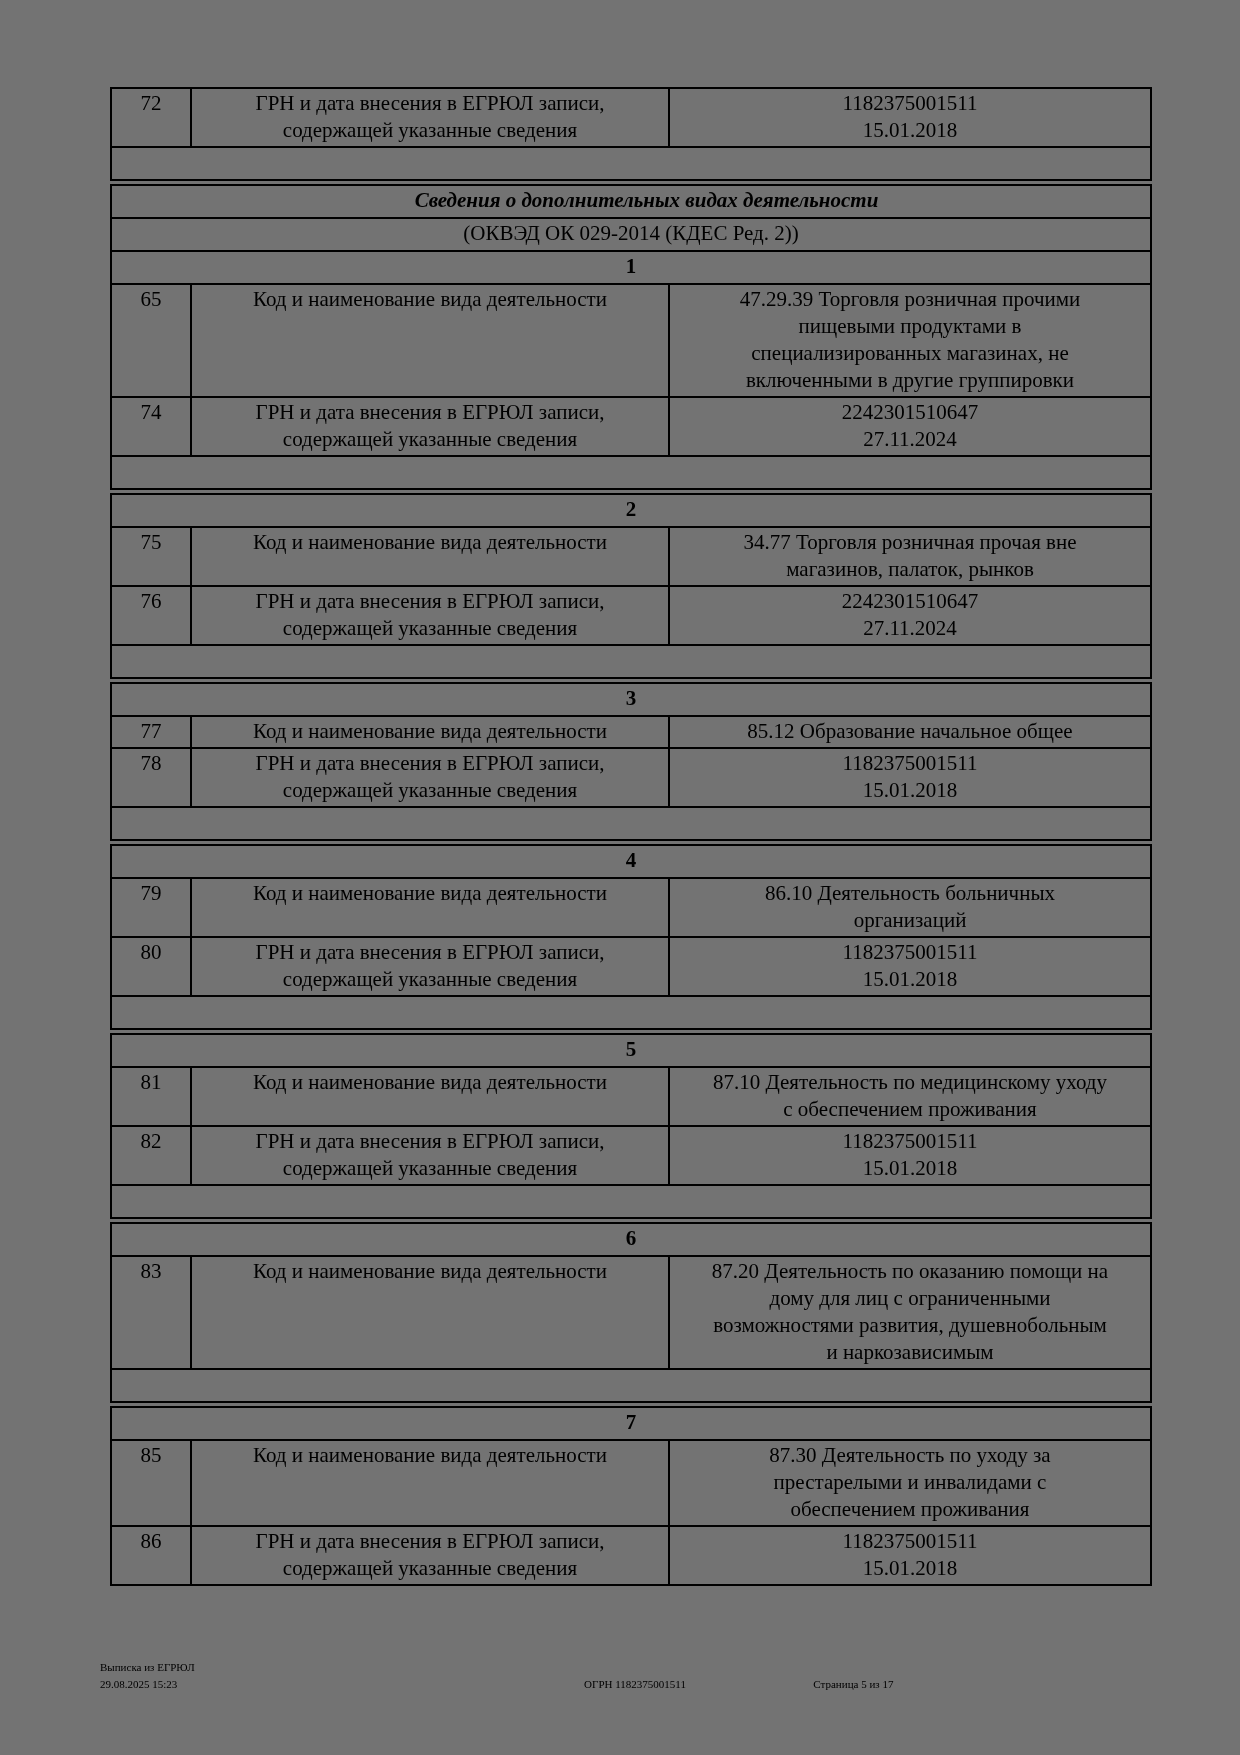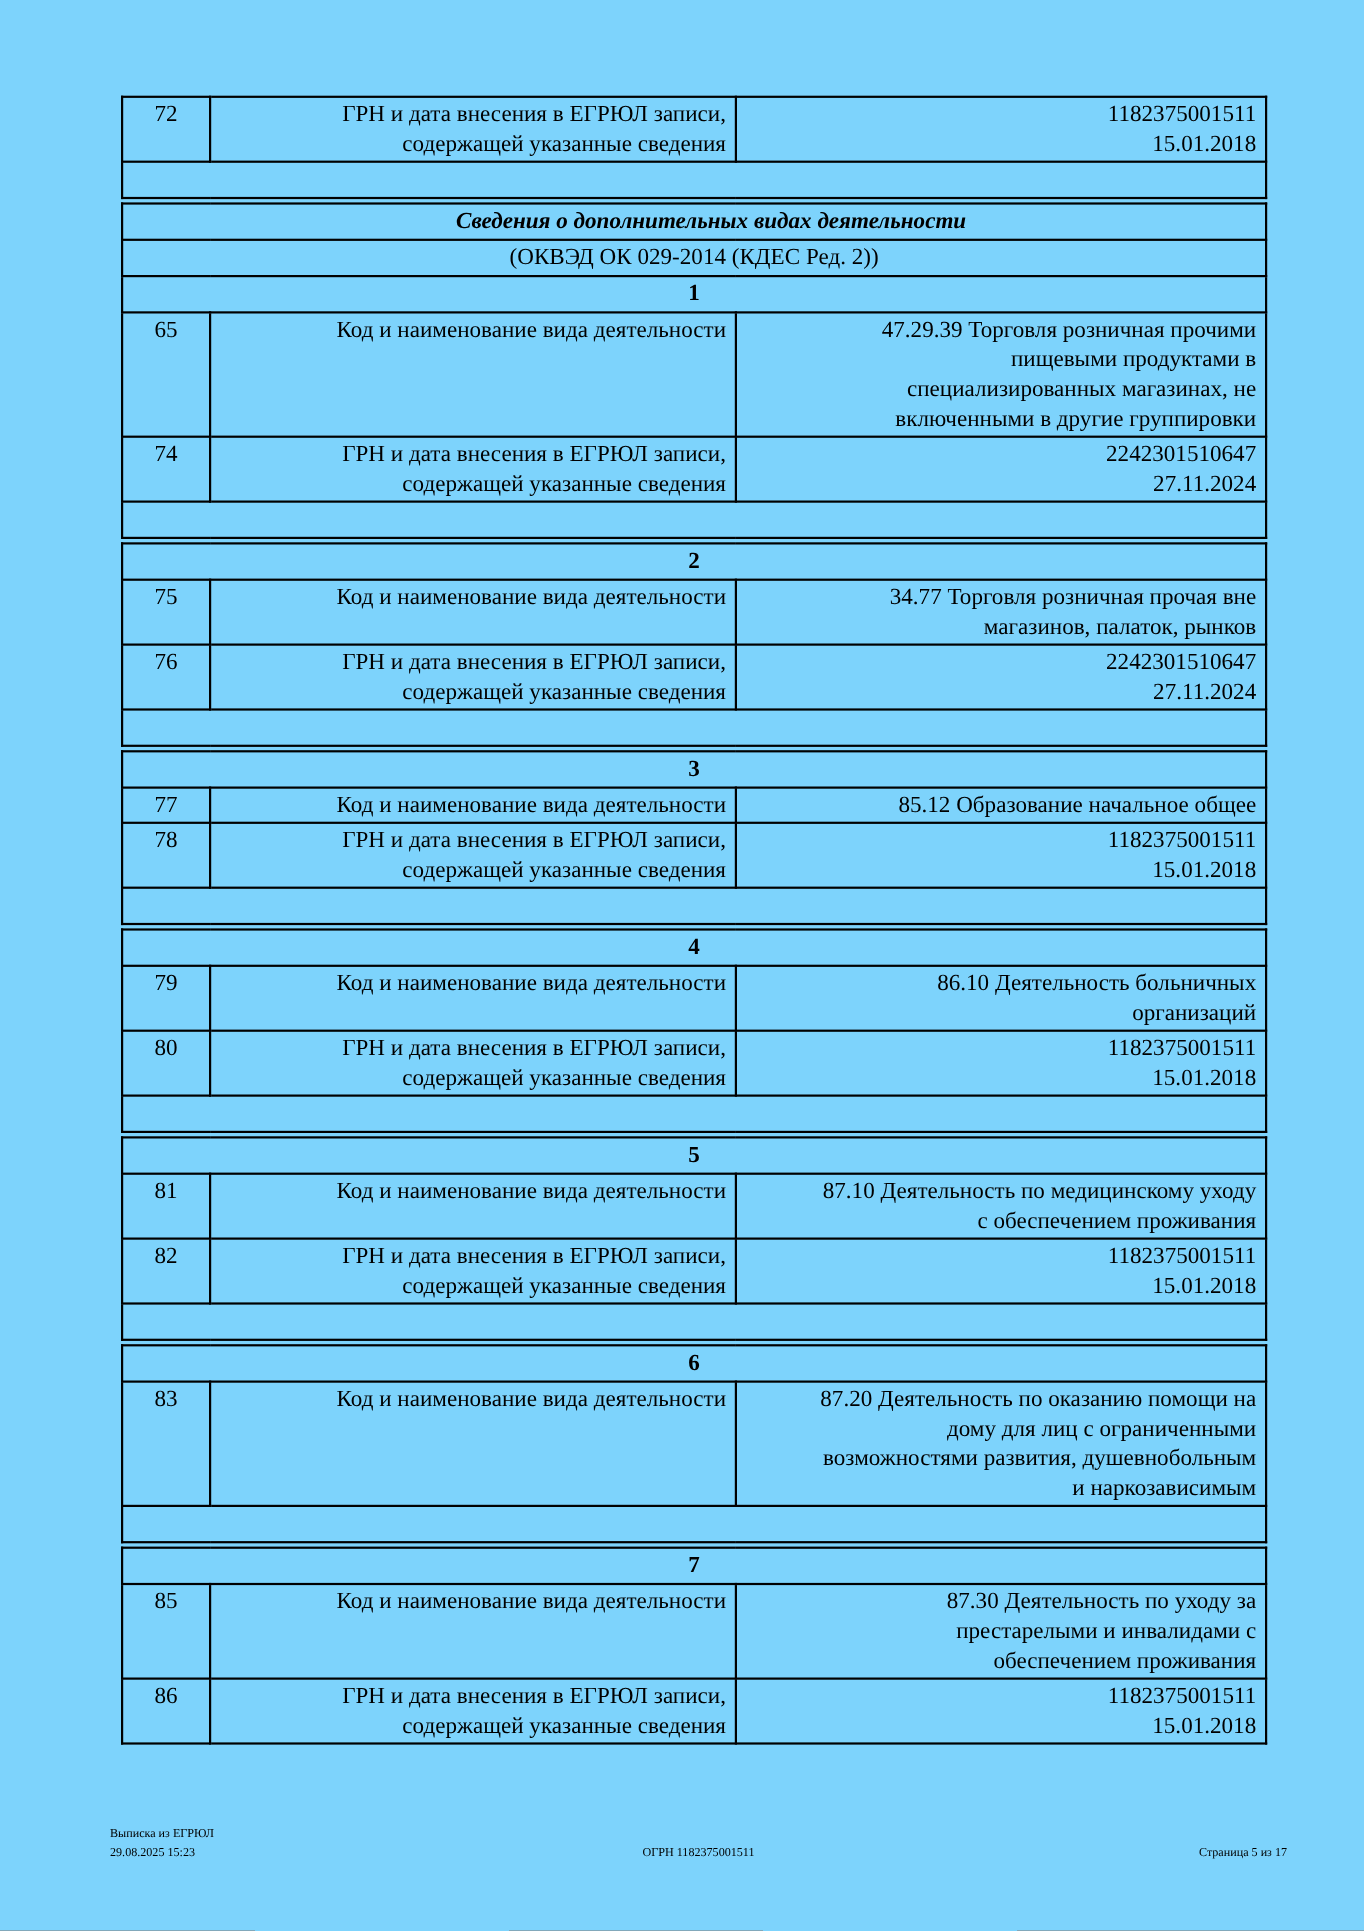--- a/index.html
+++ b/index.html
@@ -1,19 +1,19 @@
 <!DOCTYPE html>
 <html><head>
 <meta charset="utf-8">
 <style>
   html,body{margin:0;padding:0;background:#888;}
   .page{
     position:relative;
     width:1240px;height:1755px;
-    background:#7dd3fc;
+    background:#737373;
     font-family:"Liberation Serif","DejaVu Serif",serif;
     color:#000;
     overflow:hidden;
   }
   .doc{
     position:absolute;
     left:110px;top:87px;
     width:1042px;
   }
   table.blk{
@@ -24,21 +24,21 @@
   }
   table.blk td{
     border:2px solid #000;
     font-size:21px;
     line-height:27px;
     padding:1px 8px 2px 8px;
     vertical-align:top;
     overflow:hidden;
   }
   td.c1{text-align:center;padding-left:2px;padding-right:2px;}
-  td.c2,td.c3{text-align:right;white-space:pre-line;}
+  td.c2,td.c3{text-align:center;white-space:pre-line;}
   tr.ttl td{
     text-align:center;
     font-weight:bold;
     font-style:italic;
     height:28px;
     padding-left:39px;
   }
   tr.sub td{
     text-align:center;
     height:28px;
@@ -54,21 +54,21 @@
     left:100px;
     top:1659px;
     width:1070px;
     display:flex;
     align-items:flex-end;
     font-size:11px;
     line-height:17px;
   }
   .footer .f-left{flex:1;text-align:left;}
   .footer .f-center{flex:1;text-align:center;}
-  .footer .f-right{flex:1;text-align:right;}
+  .footer .f-right{flex:1;}
 </style>
 </head>
 <body>
 
 <div class="page">
   <div class="doc">
 
     <table class="blk">
       <colgroup>
           <col style="width:80px">

